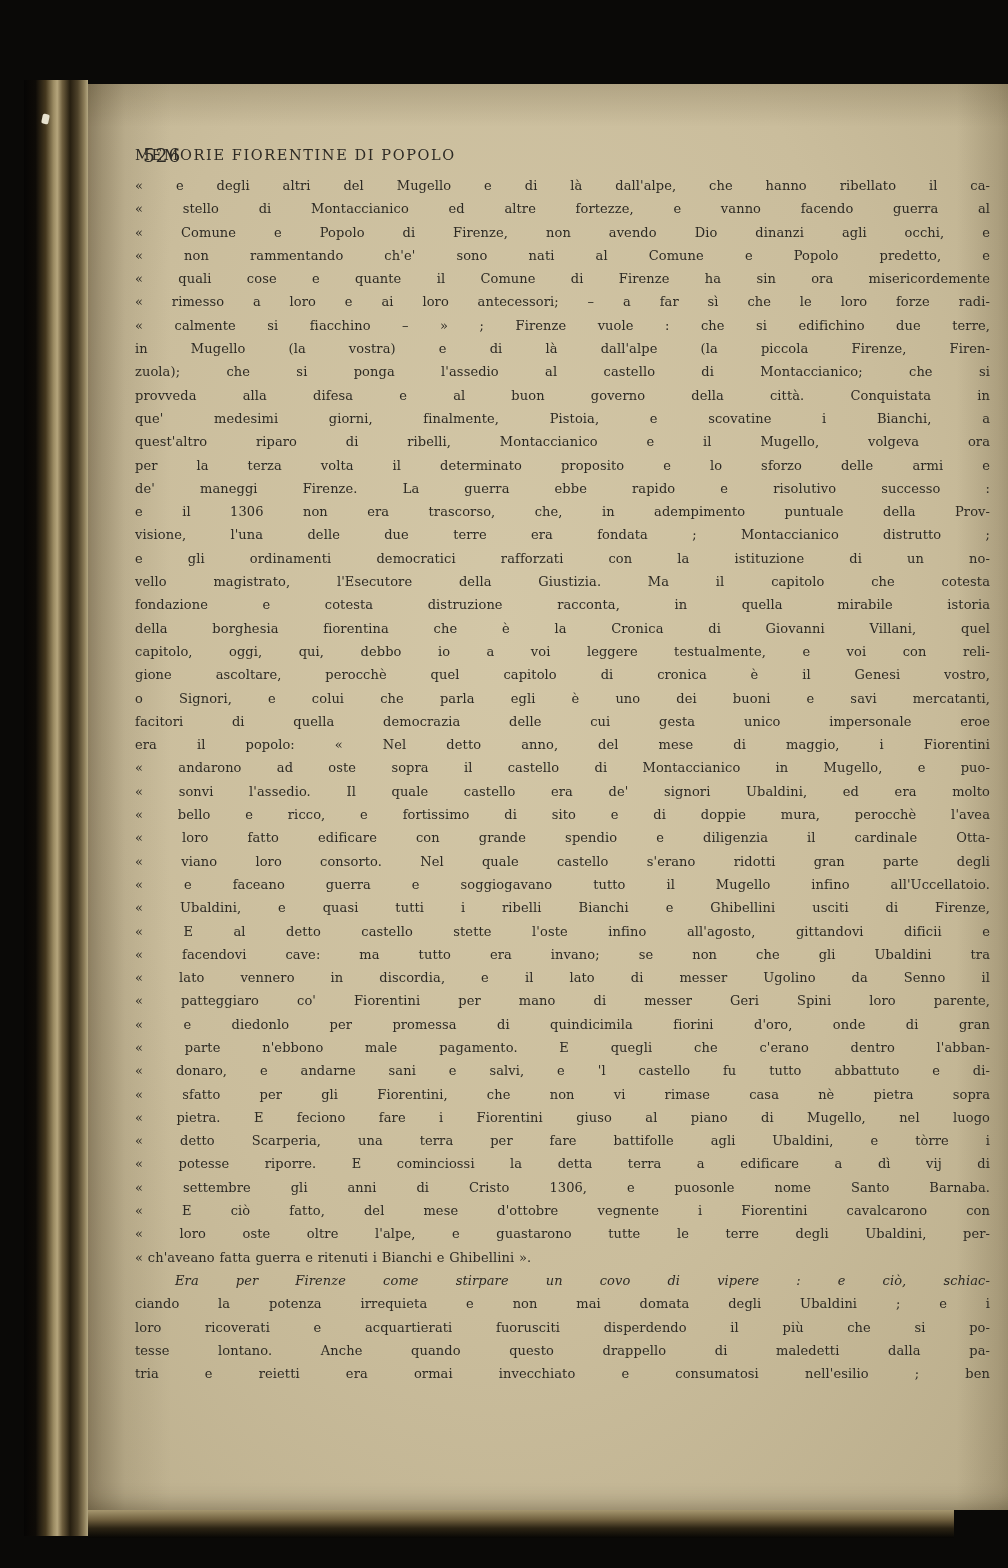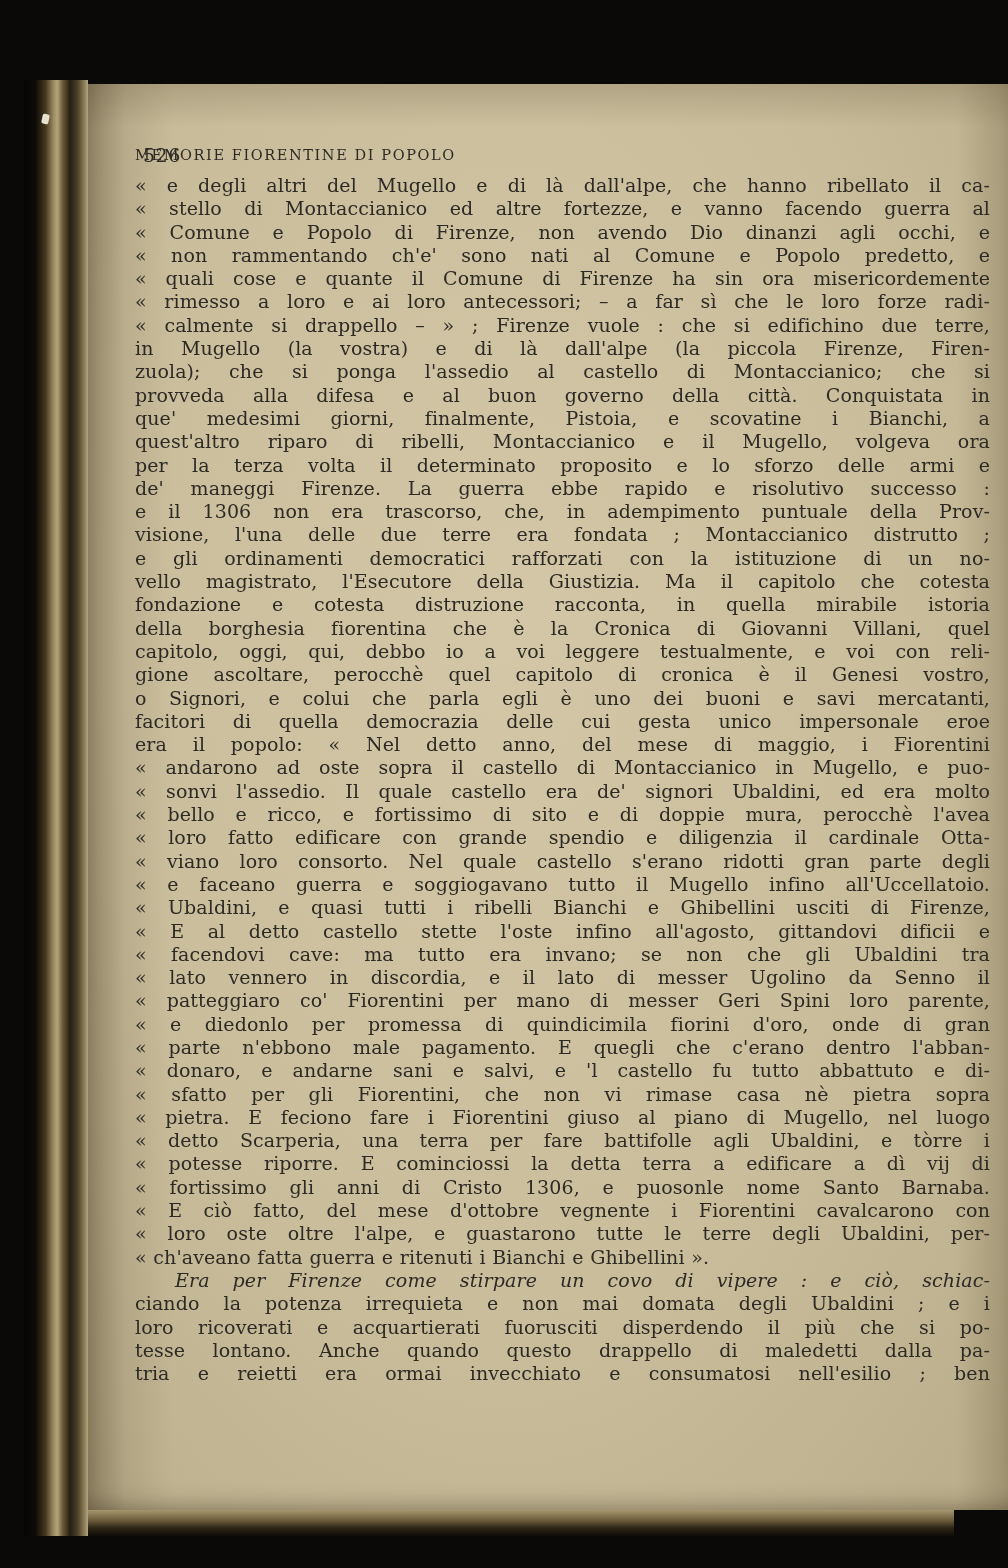--- a/index.html
+++ b/index.html
@@ -76,21 +76,21 @@
     letter-spacing: 0.5px;
   }
   .running {
     display: block;
     font-size: 14.5px;
     letter-spacing: 1.6px;
     padding-top: 3px;
   }
   .lines { margin-top: 4px; }
   .line {
-    font-size: 19px;
+    font-size: 13px;
     line-height: 23.3px;
     text-align: justify;
     text-align-last: justify;
     letter-spacing: 0.1px;
     word-spacing: 0.5px;
   }
   .line.noj { text-align-last: left; }
   .line.indent { text-indent: 40px; font-style: italic; }
 </style>
 </head>
@@ -107,21 +107,21 @@
         <span class="pagenum">526</span>
         <span class="running">MEMORIE FIORENTINE DI POPOLO</span>
       </div>
       <div class="lines">
           <div class="line">« e degli altri del Mugello e di là dall'alpe, che hanno ribellato il ca-</div>
           <div class="line">« stello di Montaccianico ed altre fortezze, e vanno facendo guerra al</div>
           <div class="line">« Comune e Popolo di Firenze, non avendo Dio dinanzi agli occhi, e</div>
           <div class="line">« non rammentando ch'e' sono nati al Comune e Popolo predetto, e</div>
           <div class="line">« quali cose e quante il Comune di Firenze ha sin ora misericordemente</div>
           <div class="line">« rimesso a loro e ai loro antecessori; – a far sì che le loro forze radi-</div>
-          <div class="line">« calmente si drappello – » ; Firenze vuole : che si edifichino due terre,</div>
+          <div class="line">« calmente si fiacchino – » ; Firenze vuole : che si edifichino due terre,</div>
           <div class="line">in Mugello (la vostra) e di là dall'alpe (la piccola Firenze, Firen-</div>
           <div class="line">zuola); che si ponga l'assedio al castello di Montaccianico; che si</div>
           <div class="line">provveda alla difesa e al buon governo della città. Conquistata in</div>
           <div class="line">que' medesimi giorni, finalmente, Pistoia, e scovatine i Bianchi, a</div>
           <div class="line">quest'altro riparo di ribelli, Montaccianico e il Mugello, volgeva ora</div>
           <div class="line">per la terza volta il determinato proposito e lo sforzo delle armi e</div>
           <div class="line">de' maneggi Firenze. La guerra ebbe rapido e risolutivo successo :</div>
           <div class="line">e il 1306 non era trascorso, che, in adempimento puntuale della Prov-</div>
           <div class="line">visione, l'una delle due terre era fondata ; Montaccianico distrutto ;</div>
           <div class="line">e gli ordinamenti democratici rafforzati con la istituzione di un no-</div>
@@ -144,21 +144,21 @@
           <div class="line">« facendovi cave: ma tutto era invano; se non che gli Ubaldini tra</div>
           <div class="line">« lato vennero in discordia, e il lato di messer Ugolino da Senno il</div>
           <div class="line">« patteggiaro co' Fiorentini per mano di messer Geri Spini loro parente,</div>
           <div class="line">« e diedonlo per promessa di quindicimila fiorini d'oro, onde di gran</div>
           <div class="line">« parte n'ebbono male pagamento. E quegli che c'erano dentro l'abban-</div>
           <div class="line">« donaro, e andarne sani e salvi, e 'l castello fu tutto abbattuto e di-</div>
           <div class="line">« sfatto per gli Fiorentini, che non vi rimase casa nè pietra sopra</div>
           <div class="line">« pietra. E feciono fare i Fiorentini giuso al piano di Mugello, nel luogo</div>
           <div class="line">« detto Scarperia, una terra per fare battifolle agli Ubaldini, e tòrre i</div>
           <div class="line">« potesse riporre. E cominciossi la detta terra a edificare a dì vij di</div>
-          <div class="line">« fortissimo gli anni di Cristo 1306, e puosonle nome Santo Barnaba.</div>
+          <div class="line">« settembre gli anni di Cristo 1306, e puosonle nome Santo Barnaba.</div>
           <div class="line">« E ciò fatto, del mese d'ottobre vegnente i Fiorentini cavalcarono con</div>
           <div class="line">« loro oste oltre l'alpe, e guastarono tutte le terre degli Ubaldini, per-</div>
           <div class="line noj">« ch'aveano fatta guerra e ritenuti i Bianchi e Ghibellini ».</div>
           <div class="line indent">Era per Firenze come stirpare un covo di vipere : e ciò, schiac-</div>
           <div class="line">ciando la potenza irrequieta e non mai domata degli Ubaldini ; e i</div>
           <div class="line">loro ricoverati e acquartierati fuorusciti disperdendo il più che si po-</div>
           <div class="line">tesse lontano. Anche quando questo drappello di maledetti dalla pa-</div>
           <div class="line">tria e reietti era ormai invecchiato e consumatosi nell'esilio ; ben</div>
         </div>
     </div>

